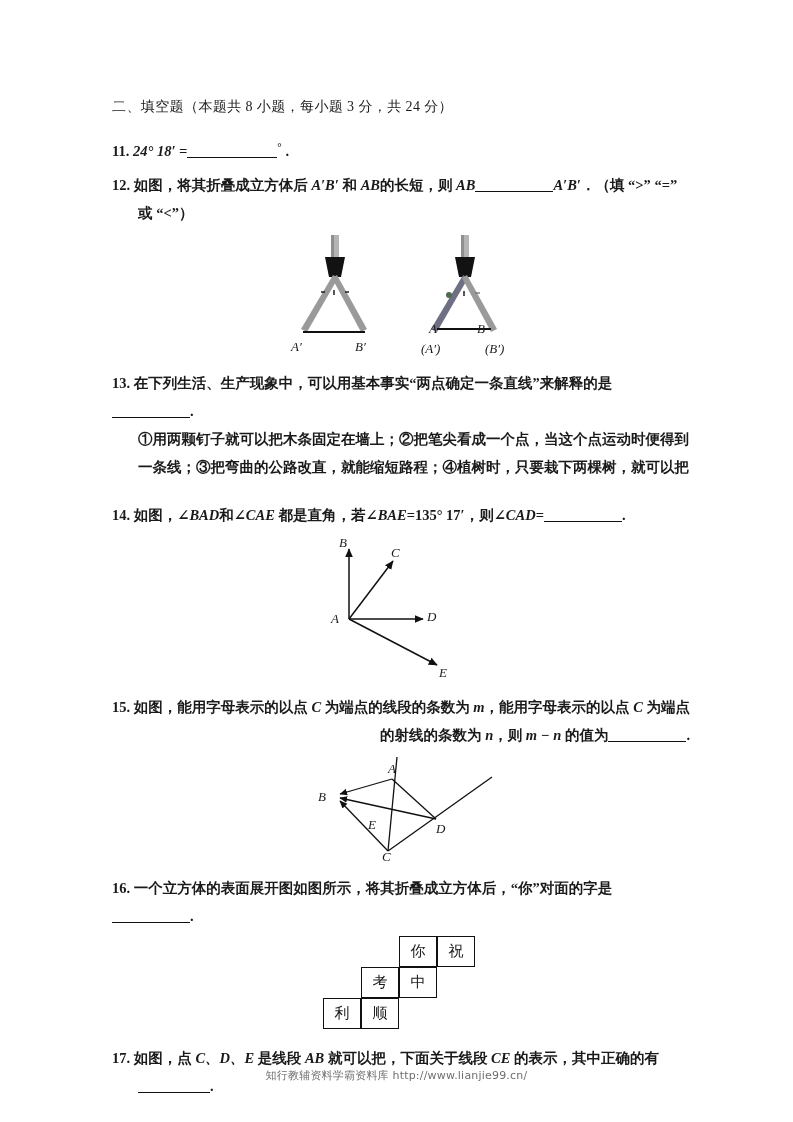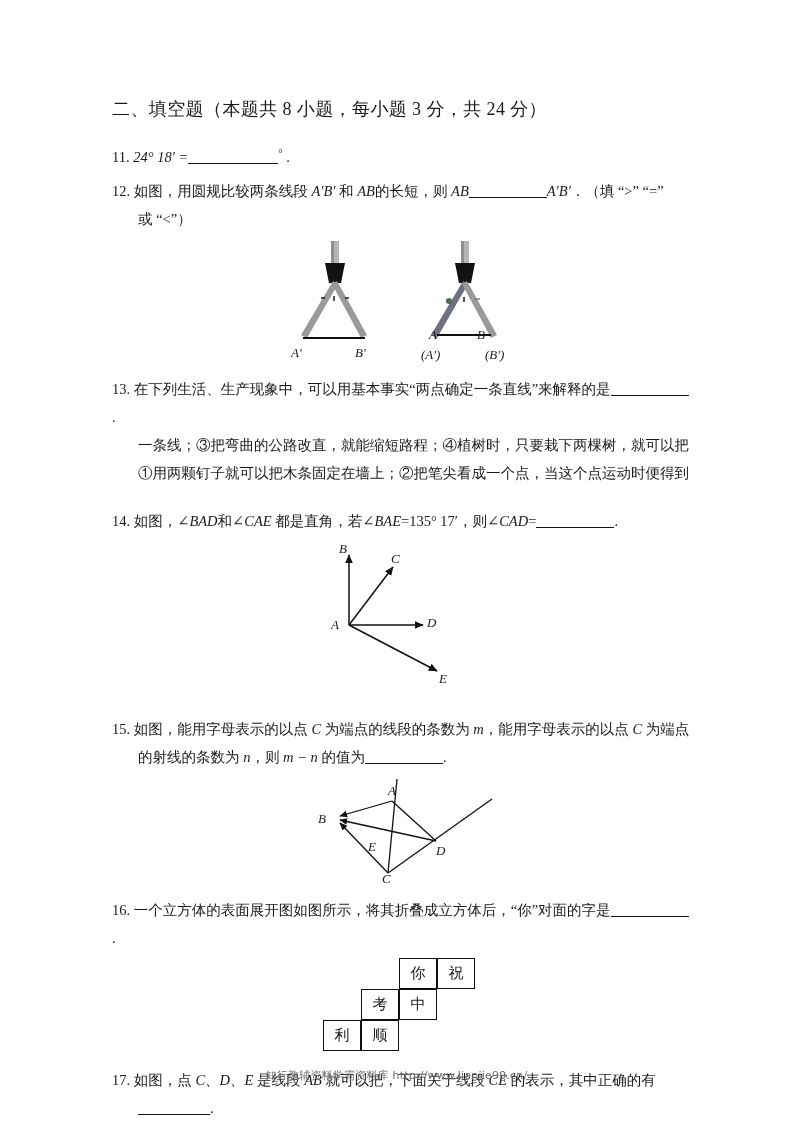--- a/index.html
+++ b/index.html
@@ -23,30 +23,31 @@
   }
   .content {
     position: absolute;
     left: 112px;
     top: 96px;
     width: 578px;
   }
 
   
   .sec-title {
-    font-size: 18px;
+    font-size: 14px;
     letter-spacing: .4px;
     margin: 0 0 16px 0;
     line-height: 1.5;
   }
   .q {
     position: relative;
     font-size: 14.5px;
     line-height: 28px;
     margin: 0 0 6px 0;
+    font-weight: bold;
   }
   .q-num {
     display: inline-block;
   }
   .q-body {
     display: inline;
   }
   .indent {
     display: block;
     padding-left: 26px;
@@ -158,21 +159,21 @@
     <div class="q">
       <span class="q-num">11.</span>
       <span class="q-body">
         <span class="it">24° 18′ =</span><span class="blank blank-90"></span><span class="deg">°</span>
         <span>.</span>
       </span>
     </div>
 
     <div class="q">
       <span class="q-num">12.</span>
-      <span class="q-body"><span>如图，用圆规比较两条线段 </span><span class="it">A′B′</span><span> 和 </span><span class="it">AB</span><span>的长短，则 </span><span class="it">AB</span><span class="blank blank-78"></span><span class="it">A′B′</span><span>．（填 “&gt;” “=”</span></span>
+      <span class="q-body"><span>如图，将其折叠成立方体后 </span><span class="it">A′B′</span><span> 和 </span><span class="it">AB</span><span>的长短，则 </span><span class="it">AB</span><span class="blank blank-78"></span><span class="it">A′B′</span><span>．（填 “&gt;” “=”</span></span>
       <span class="indent">或 “&lt;”）</span>
     </div>
 
     <div class="fig compass-wrap">
       <div class="compass-pair">
 
         <svg class="compass" style="left:0px;" width="110" height="110" viewBox="0 0 110 110">
           <rect x="50" y="2" width="8" height="22" fill="#b5b5b5"></rect>
           <rect x="50" y="2" width="3" height="22" fill="#8f8f8f"></rect>
           <path d="M44 24 L64 24 L60 44 L48 44 Z" fill="#121212"></path>
@@ -200,22 +201,22 @@
         <span class="cmp-label" style="left:148px; top:88px;">A</span>
         <span class="cmp-label" style="left:196px; top:88px;">B</span>
         <span class="cmp-label" style="left:140px; top:108px;">(A′)</span>
         <span class="cmp-label" style="left:204px; top:108px;">(B′)</span>
       </div>
     </div>
 
     <div class="q" style="margin-top:4px;">
       <span class="q-num">13.</span>
       <span class="q-body"><span>在下列生活、生产现象中，可以用基本事实“两点确定一条直线”来解释的是</span><span class="blank blank-78"></span><span>.</span></span>
+      <span class="indent">①用两颗钉子就可以把木条固定在墙上；②把笔尖看成一个点，当这个点运动时便得到</span>
       <span class="indent">一条线；③把弯曲的公路改直，就能缩短路程；④植树时，只要栽下两棵树，就可以把</span>
-      <span class="indent">①用两颗钉子就可以把木条固定在墙上；②把笔尖看成一个点，当这个点运动时便得到</span>
     </div>
 
     <div class="q" style="margin-top:20px;">
       <span class="q-num">14.</span>
       <span class="q-body"><span>如图，</span><span class="it">∠BAD</span><span>和</span><span class="it">∠CAE</span><span> 都是直角，若</span><span class="it">∠BAE</span><span>=135° 17′，则</span><span class="it">∠CAD</span><span>=</span><span class="blank blank-78"></span><span>.</span></span>
     </div>
 
     <div class="fig angle-wrap">
       <div class="angle-fig">
         <svg width="180" height="150" viewBox="0 0 180 150">
@@ -231,21 +232,21 @@
           <line x1="38" y1="84" x2="126" y2="130" stroke="#111" stroke-width="1.5" marker-end="url(#ah)"></line>
         </svg>
         <span class="pt-label" style="left:28px; top:0px;">B</span>
         <span class="pt-label" style="left:80px; top:10px;">C</span>
         <span class="pt-label" style="left:20px; top:76px;">A</span>
         <span class="pt-label" style="left:116px; top:74px;">D</span>
         <span class="pt-label" style="left:128px; top:130px;">E</span>
       </div>
     </div>
 
-    <div class="q" style="margin-top:24px;">
+    <div class="q" style="margin-top:8px;text-align:right;">
       <span class="q-num">15.</span>
       <span class="q-body"><span>如图，能用字母表示的以点 </span><span class="it">C</span><span> 为端点的线段的条数为 </span><span class="it">m</span><span>，能用字母表示的以点 </span><span class="it">C</span><span> 为端点</span></span>
       <span class="indent"><span>的射线的条数为 </span><span class="it">n</span><span>，则 </span><span class="it">m − n</span><span> 的值为</span><span class="blank blank-78"></span><span>.</span></span>
     </div>
 
     <div class="fig poly-wrap">
       <div class="poly-fig">
         <svg width="210" height="112" viewBox="0 0 210 112">
           <defs>
             <marker id="ah2" markerWidth="7" markerHeight="7" refX="5.5" refY="2.6" orient="auto">

